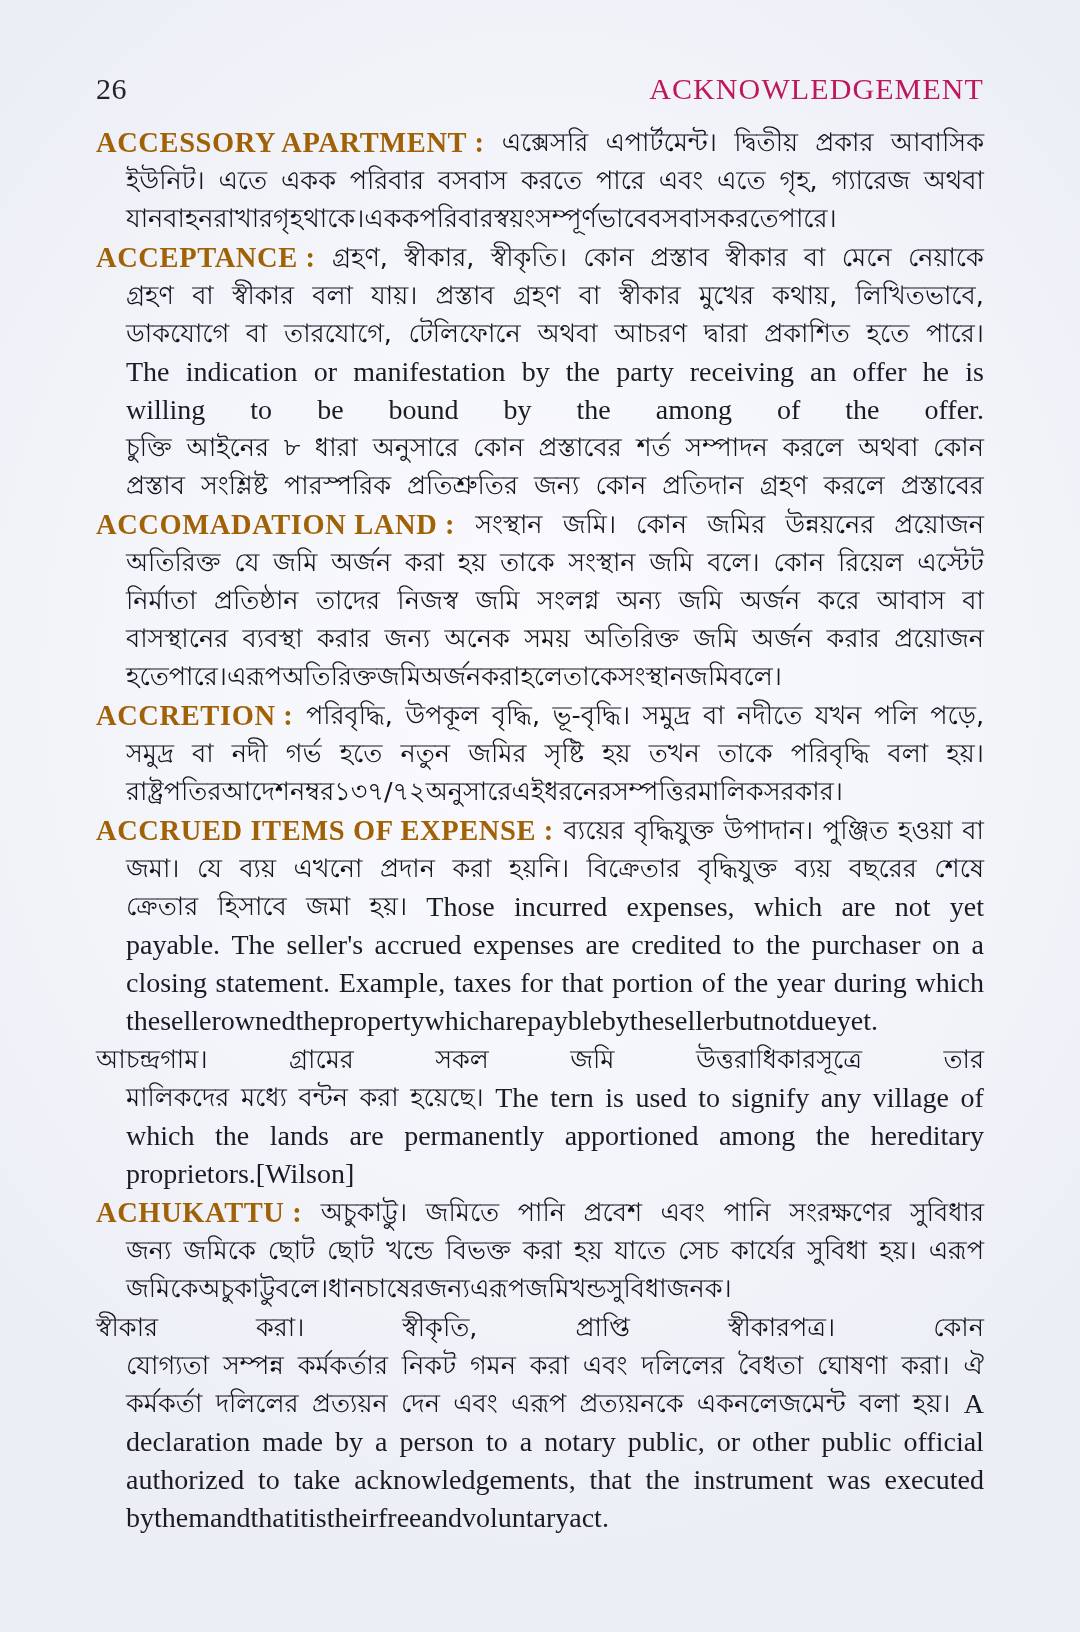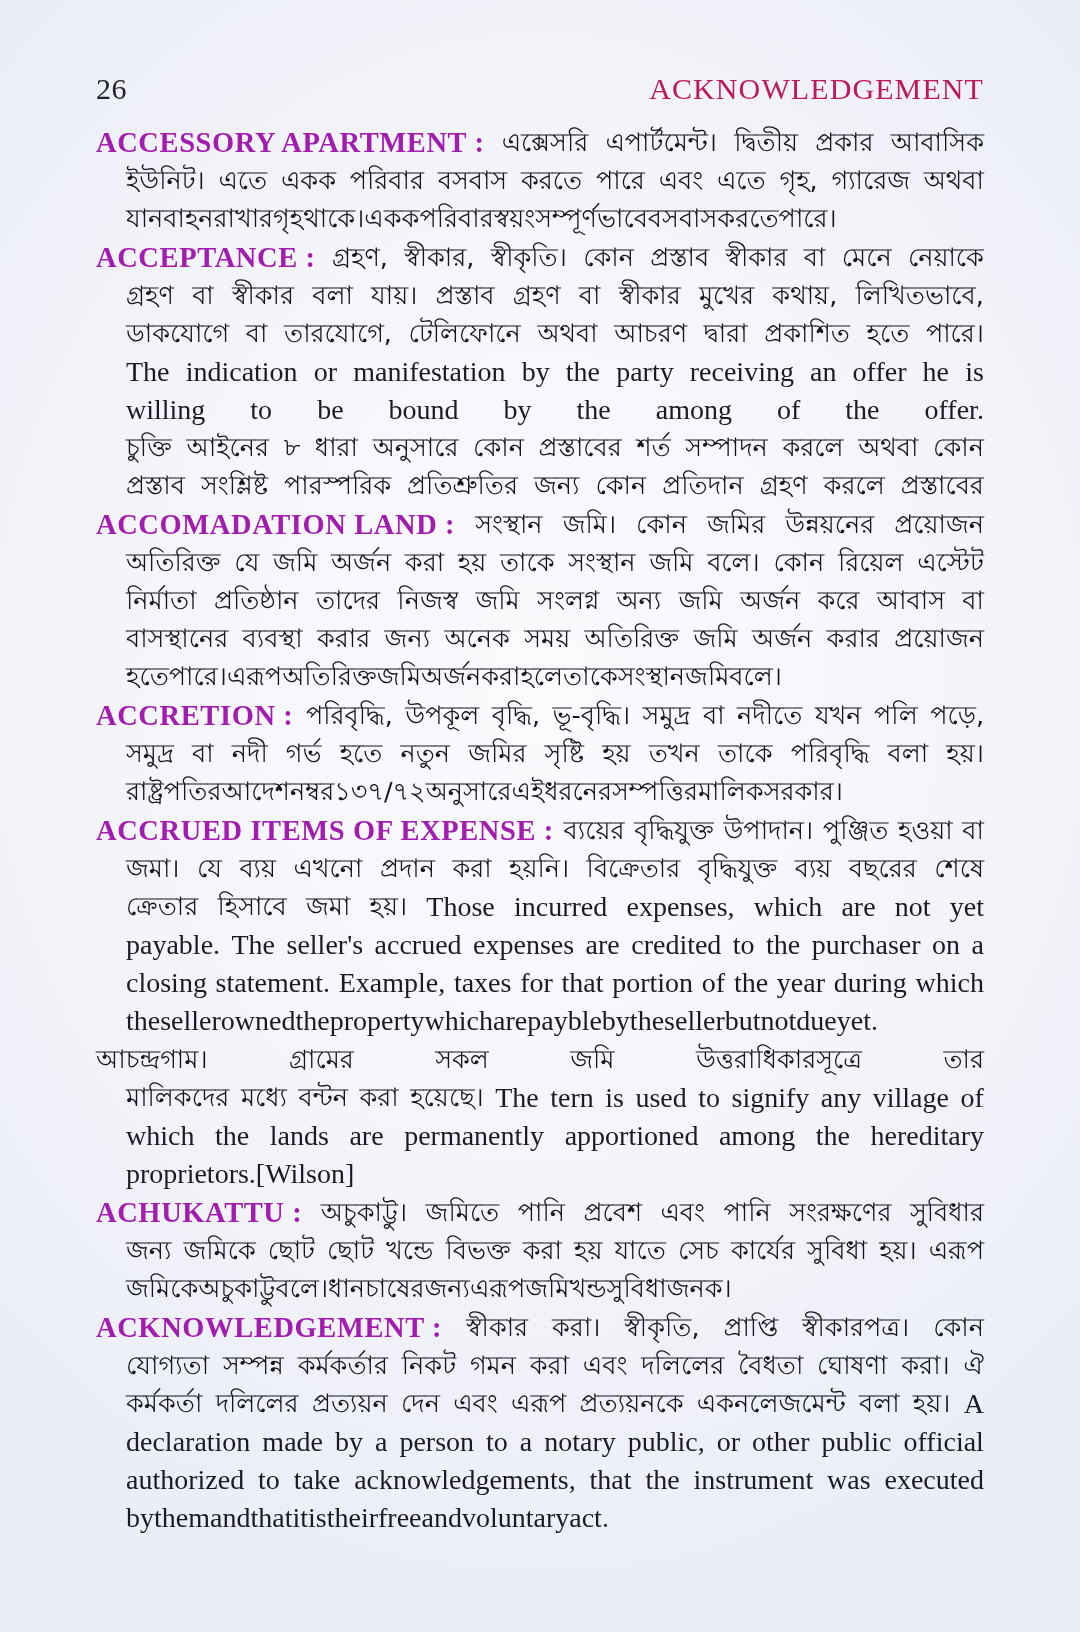--- a/index.html
+++ b/index.html
@@ -97,21 +97,21 @@
   .en {
     font-family: "Liberation Serif", "DejaVu Serif", serif;
     font-size: 28px;
     color: #1a1b24;
   }
   .head {
     font-family: "Liberation Serif", "DejaVu Serif", serif;
     font-weight: bold;
     font-size: 28.5px;
     letter-spacing: 0.6px;
-    color: #a21caf;
+    color: #a16207;
   }
 
   
   .lrow {
     height: 38px;
     display: flex;
     align-items: center;
   }
 </style>
 </head>
@@ -523,21 +523,20 @@
           <span class="w bn">ধান</span>
           <span class="w bn">চাষের</span>
           <span class="w bn">জন্য</span>
           <span class="w bn">এরূপ</span>
           <span class="w bn">জমিখন্ড</span>
           <span class="w bn">সুবিধাজনক।</span>
         </div>
       </div>
       <div class="entry">
         <div class="line lrow just">
-          <span class="w head">ACKNOWLEDGEMENT :</span>
           <span class="w bn">স্বীকার</span>
           <span class="w bn">করা।</span>
           <span class="w bn">স্বীকৃতি,</span>
           <span class="w bn">প্রাপ্তি</span>
           <span class="w bn">স্বীকারপত্র।</span>
           <span class="w bn">কোন</span>
         </div>
         <div class="line lrow just indent-hang">
           <span class="w bn">যোগ্যতা</span>
           <span class="w bn">সম্পন্ন</span>

